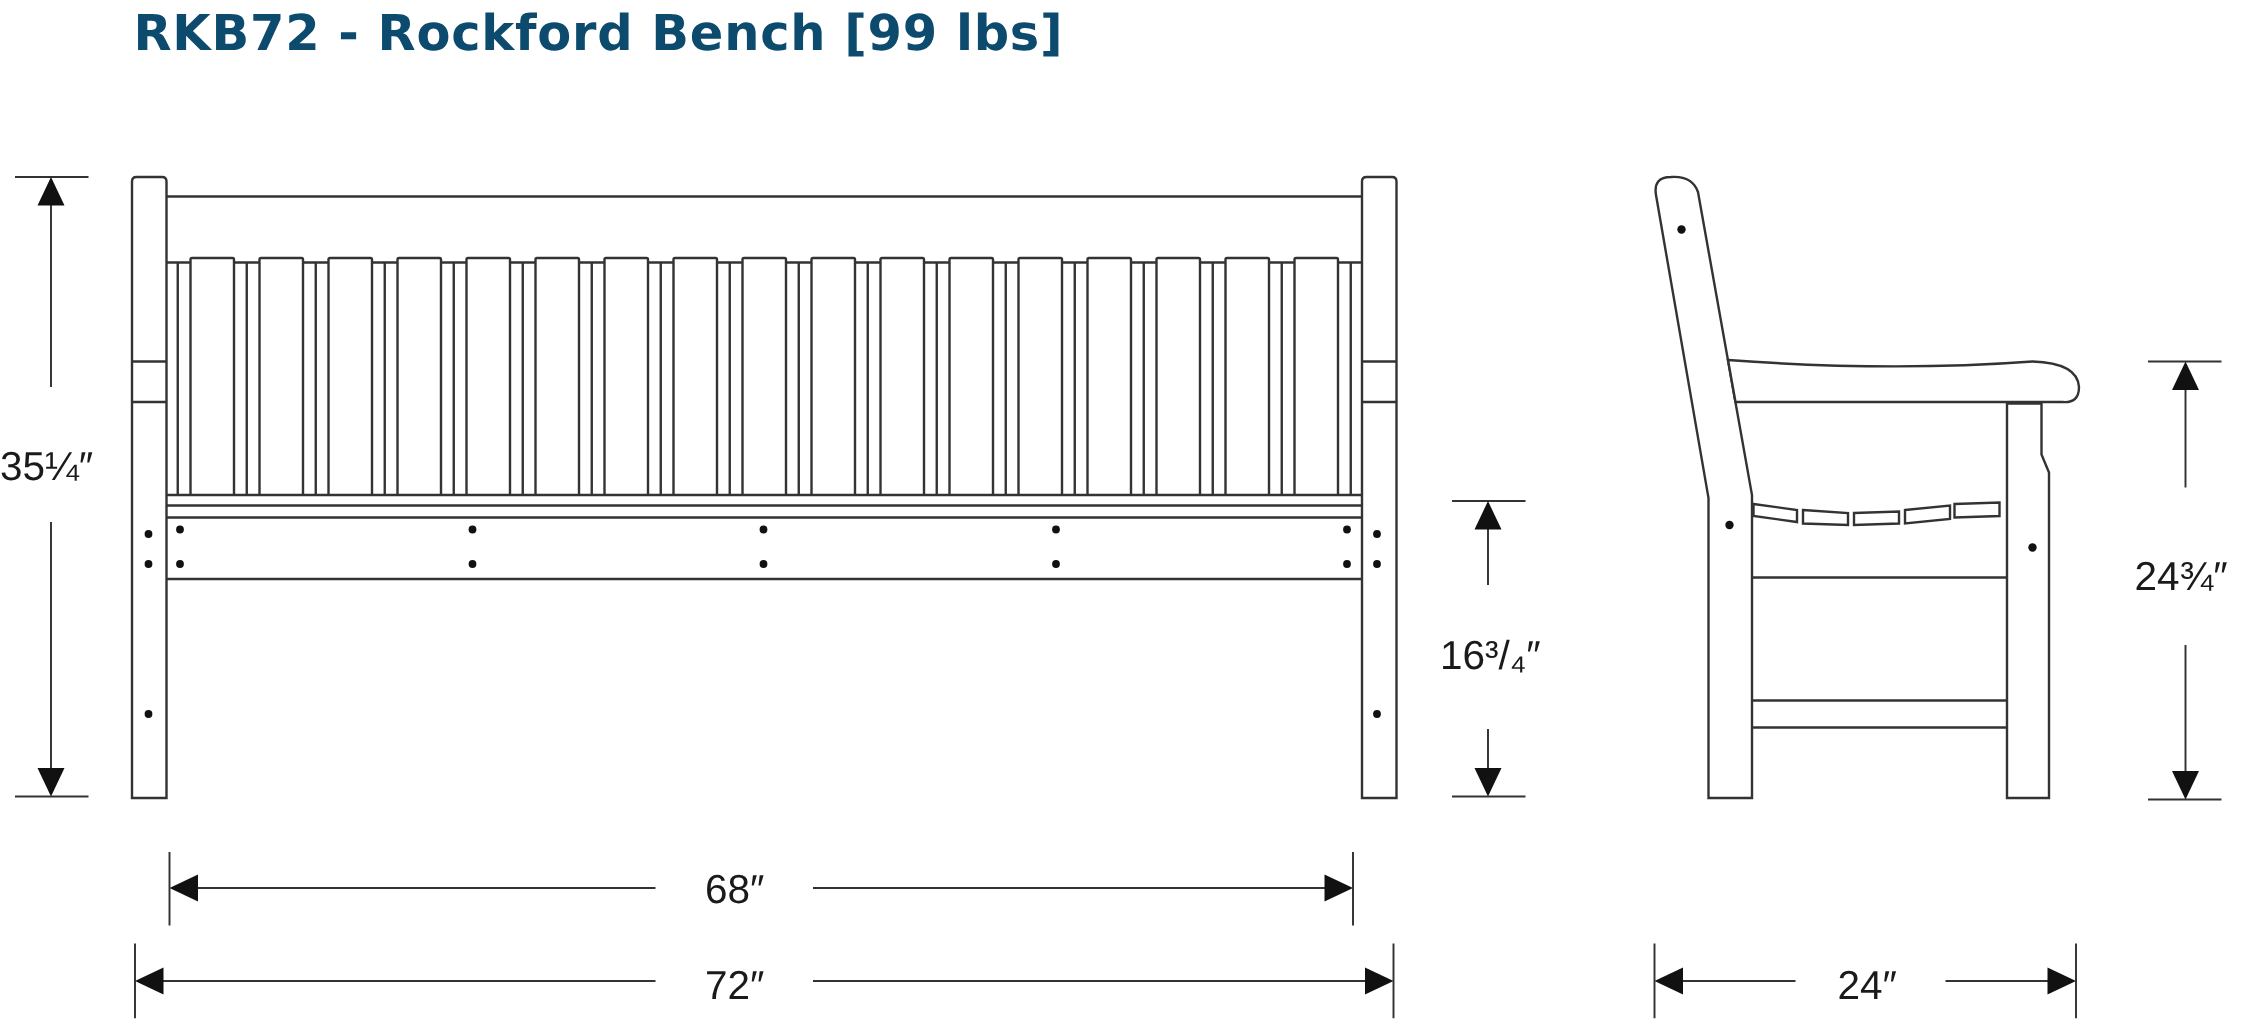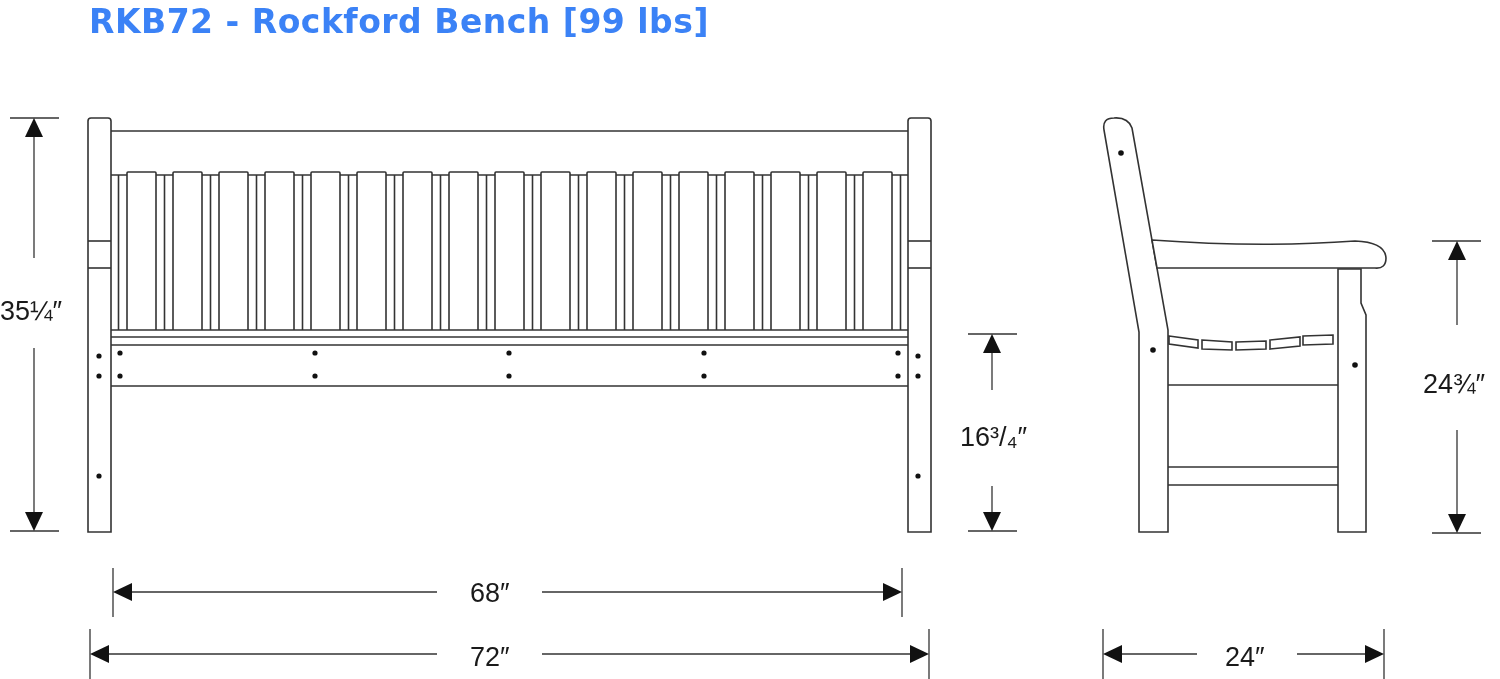--- a/index.html
+++ b/index.html
@@ -1,17 +1,17 @@
 <!DOCTYPE html>
 <html><head>
 <meta charset="utf-8">
 <style>
   html, body { margin: 0; padding: 0; background: #ffffff; }
   body { width: 1500px; height: 679px; position: relative; overflow: hidden; font-family: "DejaVu Sans", sans-serif; }
-  #title { position: absolute; left: 89px; top: 2px; font-family: "DejaVu Sans", sans-serif; font-weight: bold; font-size: 33px; letter-spacing: 0.5px; color: #3b82f6; white-space: nowrap; }
+  #title { position: absolute; left: 89px; top: 2px; font-family: "DejaVu Sans", sans-serif; font-weight: bold; font-size: 33px; letter-spacing: 0.5px; color: #0c4a6e; white-space: nowrap; }
   svg#drawing { position: absolute; left: 0; top: 0; }
   .dim { font-family: "Liberation Sans", sans-serif; font-size: 27px; fill: #1a1a1a; }
   .ln { stroke: #333333; stroke-width: 1.6; fill: none; }
   .lnw { stroke: #333333; stroke-width: 1.6; fill: #ffffff; }
   .dl { stroke: #333333; stroke-width: 1.3; fill: none; }
   .ar { fill: #111111; }
   .bolt { fill: #111111; }
 </style>
 </head>
 <body>

